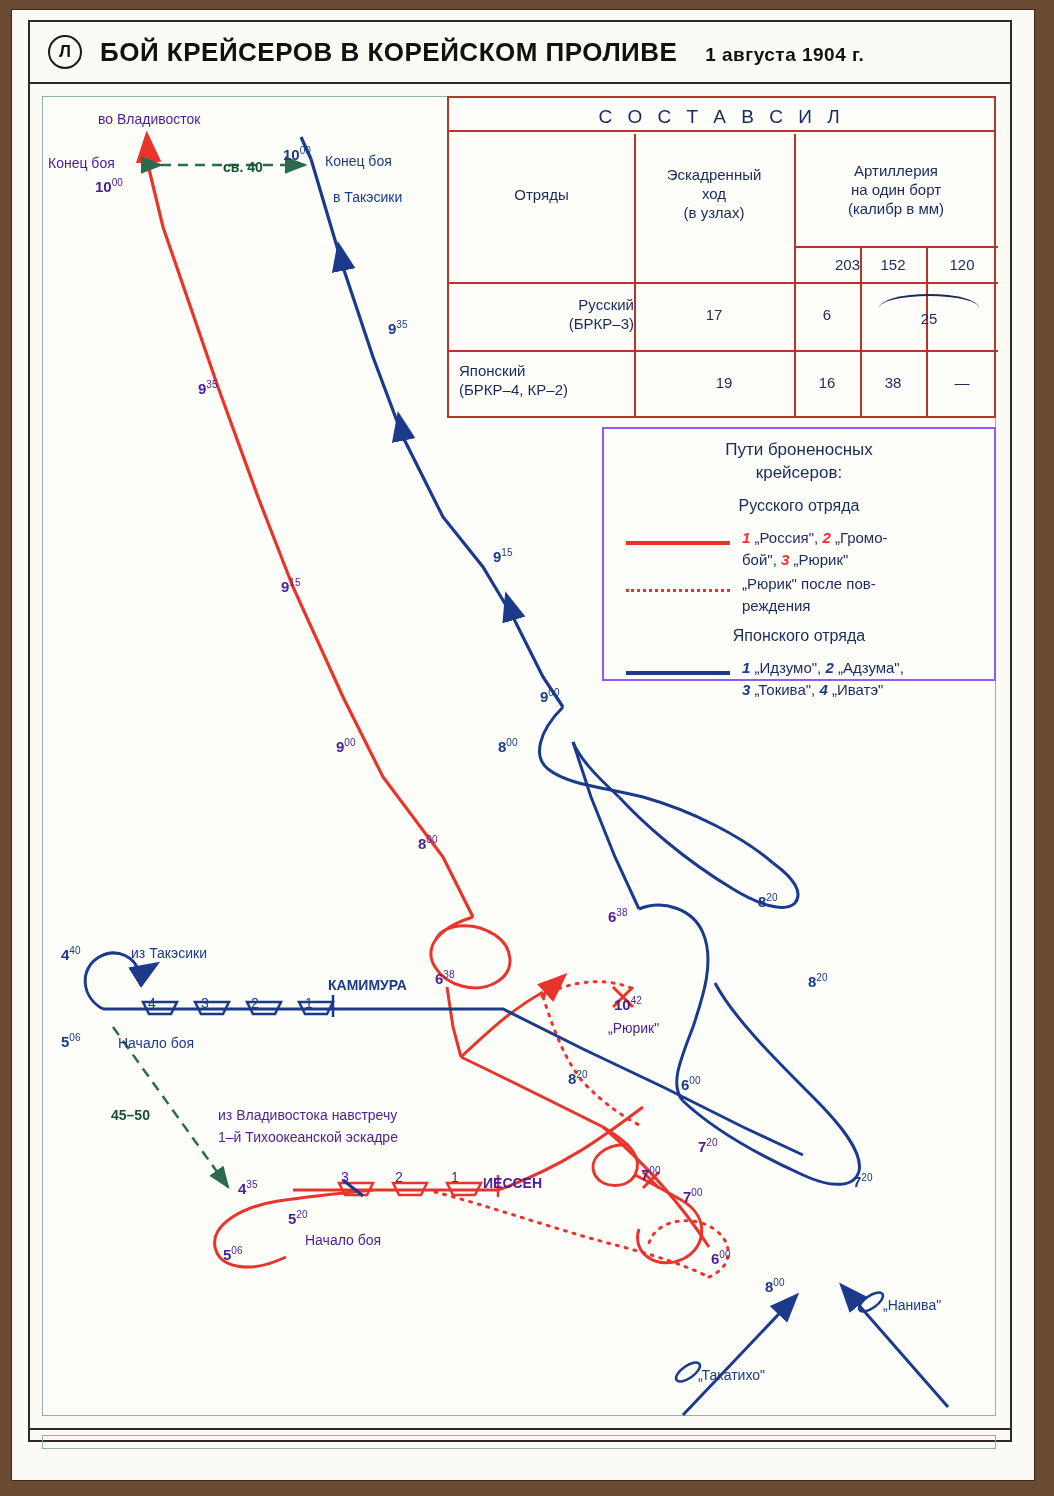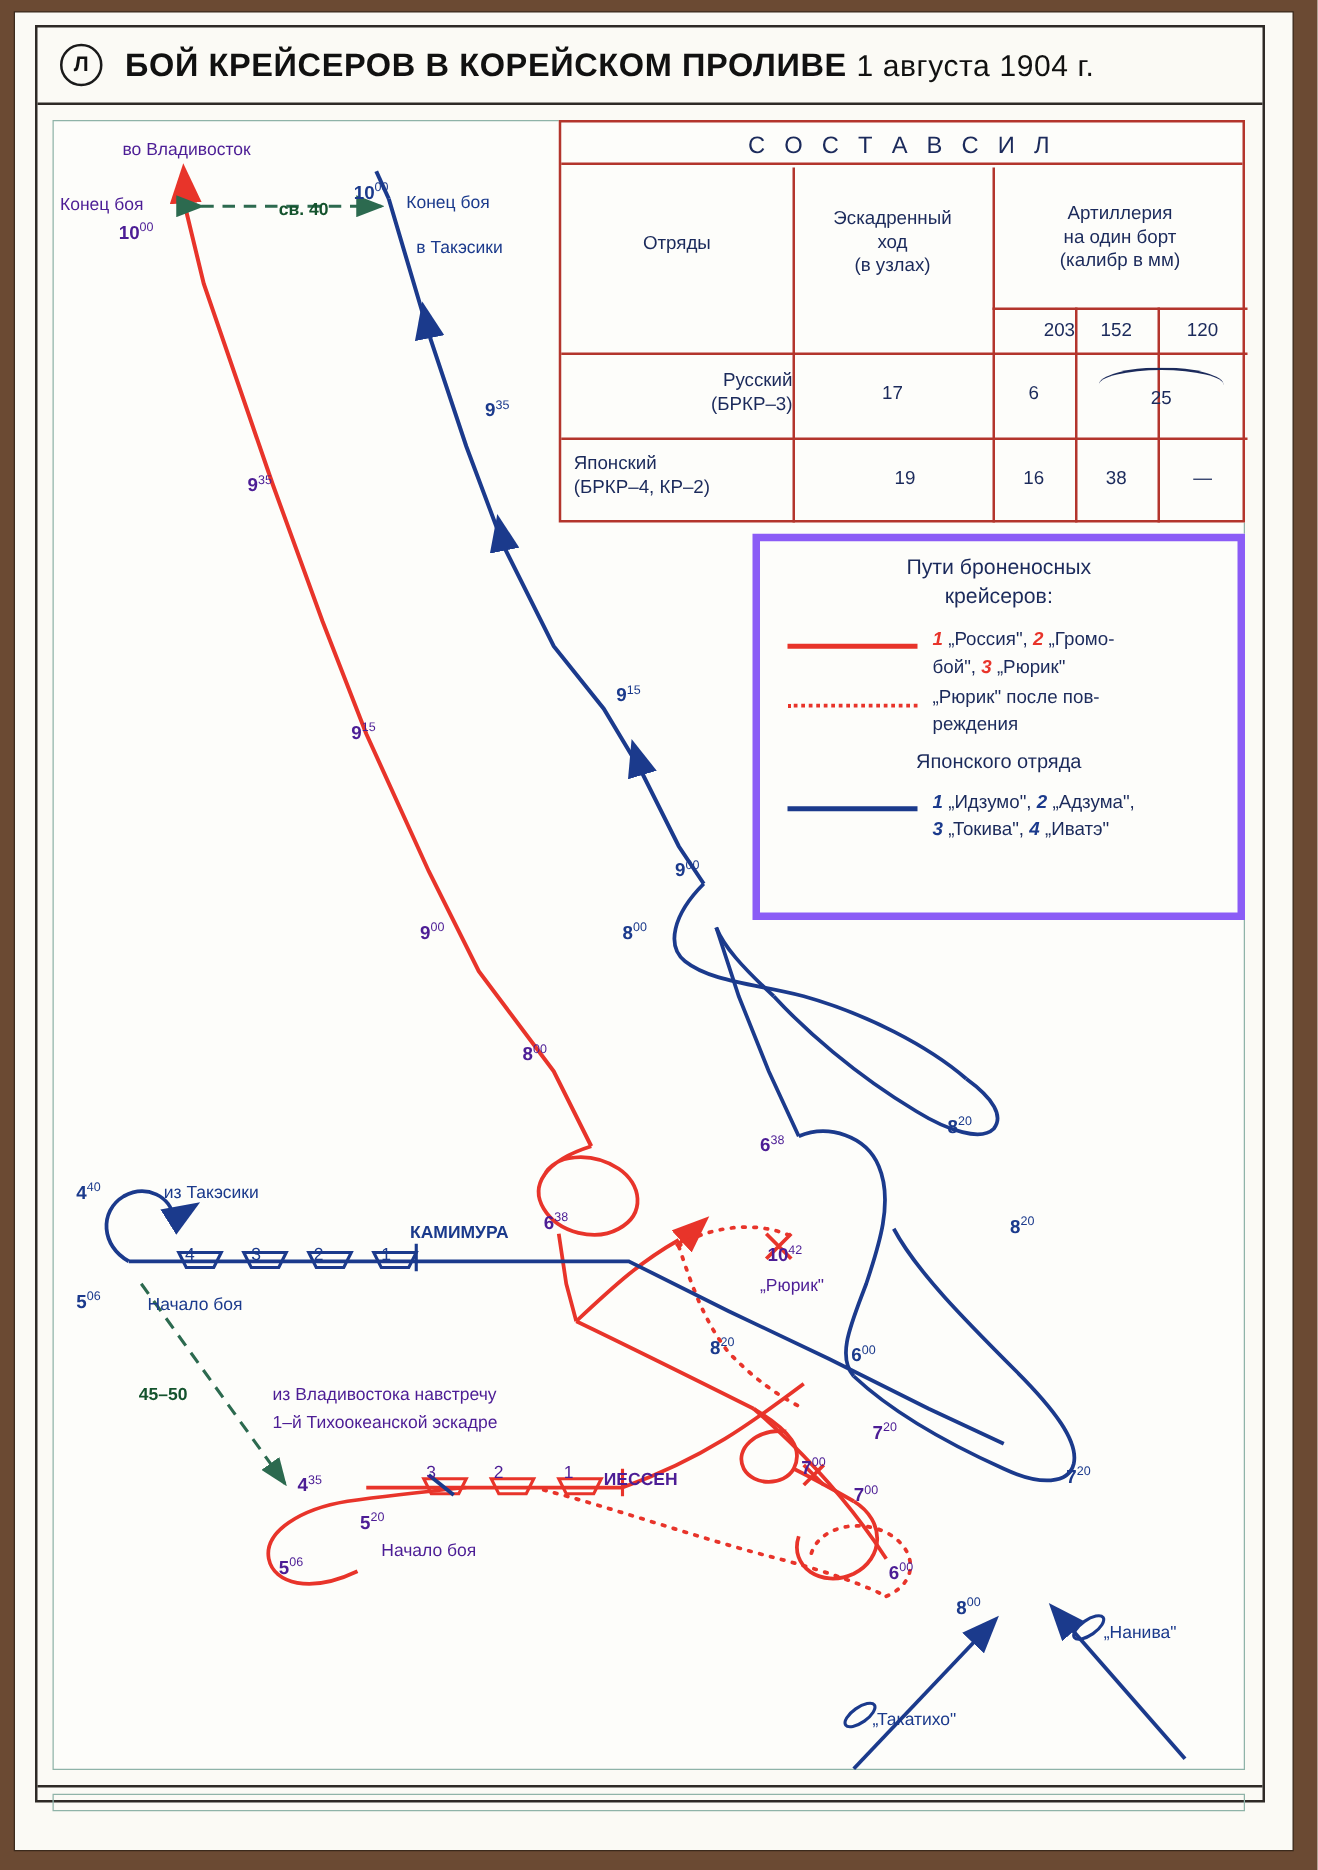--- a/index.html
+++ b/index.html
@@ -33,21 +33,21 @@
     width:30px; height:30px; border-radius:50%;
     border:2px solid #1a1a1a;
     display:flex; align-items:center; justify-content:center;
     font-size:17px; font-weight:bold; color:#111;
   }
   .title-text {
     margin-left:18px;
     font-size:26px; font-weight:bold; letter-spacing:0.5px;
     color:#111;
   }
-  .title-date { font-weight:normal; font-size:24px; }
+  .title-date { font-weight:bold; font-size:19px;margin-left:20px; }
 
   .map-frame {
     position:absolute; left:30px; top:86px;
     width:954px; height:1320px;
     border:1px solid #8fb3a8;
     box-sizing:border-box;
     background:#fdfdfa;
   }
   .bottom-strip {
     position:absolute; left:18px; top:1418px;
@@ -76,22 +76,22 @@
     height:34px; box-sizing:border-box;
   }
   .ft-grid { position:absolute; left:0; top:36px; width:100%; height:284px; }
   .cell { position:absolute; box-sizing:border-box; text-align:center;
           font-size:15px; color:#1b2a5b; line-height:1.25; }
   .vline { position:absolute; width:2px; background:#b3352c; }
   .hline { position:absolute; height:2px; background:#b3352c; }
 
   .legend-box {
     position:absolute; left:590px; top:417px;
-    width:394px; height:309px;
-    border:6px solid #8b5cf6;
+    width:394px; height:254px;
+    border:2px solid #8b5cf6;
     box-sizing:border-box;
     background:#fdfdfa;
     color:#1b2a5b;
   }
   .lg-title { text-align:center; font-size:17px; margin-top:10px; line-height:1.35; }
   .lg-sub { text-align:center; font-size:16px; margin-top:12px; }
   .lg-row { position:relative; height:42px; }
   .lg-line-red { position:absolute; left:22px; top:18px; width:104px; height:4px; background:#e8342a; }
   .lg-line-dot { position:absolute; left:22px; top:20px; width:104px; height:0;
                  border-top:3px dotted #e8342a; }
@@ -315,20 +315,21 @@
       <div class="cell" style="left:185px; top:240px; width:180px;">19</div>
       <div class="cell" style="left:345px; top:240px; width:66px;">16</div>
       <div class="cell" style="left:411px; top:240px; width:66px;">38</div>
       <div class="cell" style="left:477px; top:240px; width:72px;">—</div>
     </div>
   </div>
 
   <div class="legend-box">
     <div class="lg-title" style="white-space:pre-line;">Пути броненосных
 крейсеров:</div>
+    <div class="lg-sub">Русского отряда</div>
 
     <div class="lg-row" style="margin-top:8px;">
       <div class="lg-line-red"></div>
       <div class="lg-text">
         <span class="num-red">1</span>
         <span>„Россия",</span>
         <span class="num-red">2</span>
         <span>„Громо-</span><br>
         <span>бой",</span>
         <span class="num-red">3</span>

